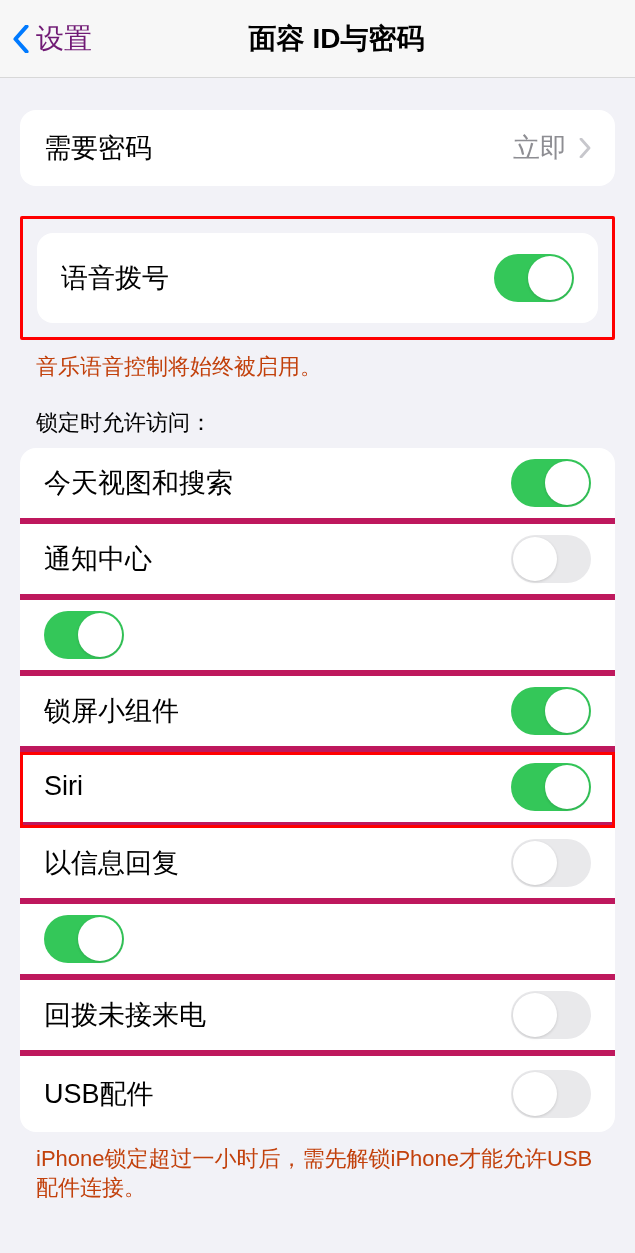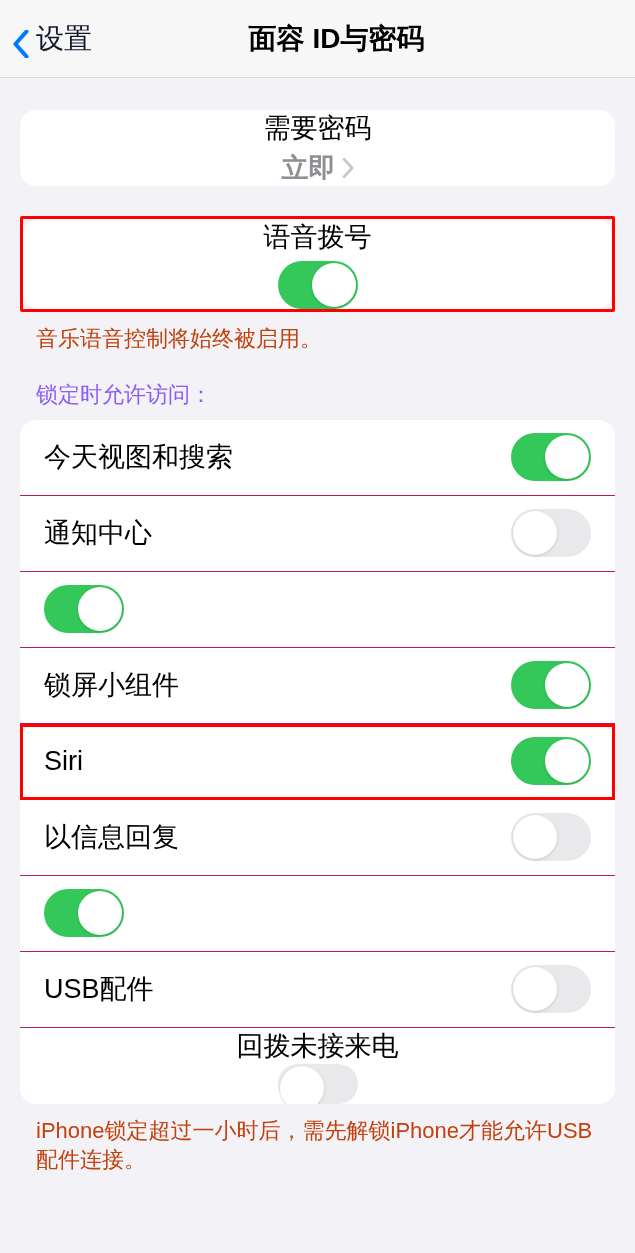--- a/index.html
+++ b/index.html
@@ -18,23 +18,23 @@
     .header {
       height: 78px;
       background: #f7f7f7;
       border-bottom: 1px solid #d8d8d8;
       display: flex;
       align-items: center;
       position: relative;
     }
     .back-button {
       display: flex;
-      align-items: flex-end;
+      align-items: center;
       padding-left: 12px;
-      color: #0f172a;
+      color: #701a75;
       font-size: 28px;
       cursor: pointer;
     }
     .back-chevron {
       width: 18px;
       height: 28px;
       margin-right: 6px;
     }
     .header-title {
       position: absolute;
@@ -58,35 +58,33 @@
     }
     .group.first {
       margin-top: 32px;
     }
     .row {
       display: flex;
       align-items: center;
       justify-content: space-between;
       padding: 0 24px;
       height: 76px;
-      border-bottom: 1px solid #be185d;
+      border-bottom: 6px solid #be185d;
     }
     .row:last-child {
       border-bottom: none;
-      flex-direction: column;
     }
     .row-label {
       font-size: 27px;
       color: #000;
     }
     .row-right {
       display: flex;
       align-items: center;
-      gap: 6px;
-      font-weight: bold;
+      gap: 12px;
     }
     .row-value {
       font-size: 27px;
       color: #8e8e93;
     }
     .chevron-right {
       width: 12px;
       height: 20px;
       color: #c7c7cc;
     }
@@ -120,21 +118,21 @@
     }
     .footer-text {
       padding: 12px 36px 0 36px;
       font-size: 22px;
       color: #c2410c;
       line-height: 1.35;
     }
     .section-header {
       padding: 26px 36px 10px 36px;
       font-size: 22px;
-      color: #8b5cf6;
+      color: #000000;
     }
     .highlight-box {
       border: 3px solid #ff0000;
       border-radius: 2px;
     }
     .highlight-wrapper {
       margin: 30px 20px 0 20px;
     }
     .highlight-wrapper .group {
       margin: 0;
@@ -173,21 +171,21 @@
         <div class="row-value">立即</div>
         <svg class="chevron-right" viewBox="0 0 12 20">
           <polyline points="2,1 10,10 2,19" fill="none" stroke="#c7c7cc" stroke-width="2.8" stroke-linecap="round" stroke-linejoin="round"></polyline>
         </svg>
       </div>
     </div>
   </div>
 
   <div class="highlight-wrapper">
     <div class="highlight-box">
-      <div class="group" style="margin:0;">
+      <div class="group" style="margin:14px;">
         <div class="row" style="height:90px;">
           <div class="row-label">语音拨号</div>
           <div class="toggle toggle-on">
             <div class="toggle-knob"></div>
           </div>
         </div>
       </div>
     </div>
   </div>
   <div class="footer-text">音乐语音控制将始终被启用。</div>
@@ -229,28 +227,28 @@
         <div class="toggle toggle-off">
           <div class="toggle-knob"></div>
         </div>
       </div>
       <div class="row">
         <div class="toggle toggle-on">
           <div class="toggle-knob"></div>
         </div>
       </div>
       <div class="row">
+        <div class="row-label">回拨未接来电</div>
+        <div class="toggle toggle-off">
+          <div class="toggle-knob"></div>
+        </div>
+      </div>
+      <div class="row">
         <div class="row-label">USB配件</div>
         <div class="toggle toggle-off">
           <div class="toggle-knob"></div>
         </div>
       </div>
-      <div class="row">
-        <div class="row-label">回拨未接来电</div>
-        <div class="toggle toggle-off">
-          <div class="toggle-knob"></div>
-        </div>
-      </div>
     </div>
 
   <div class="footer-text">iPhone锁定超过一小时后，需先解锁iPhone才能允许USB配件连接。</div>
 
 </div>
 
 </body></html>

